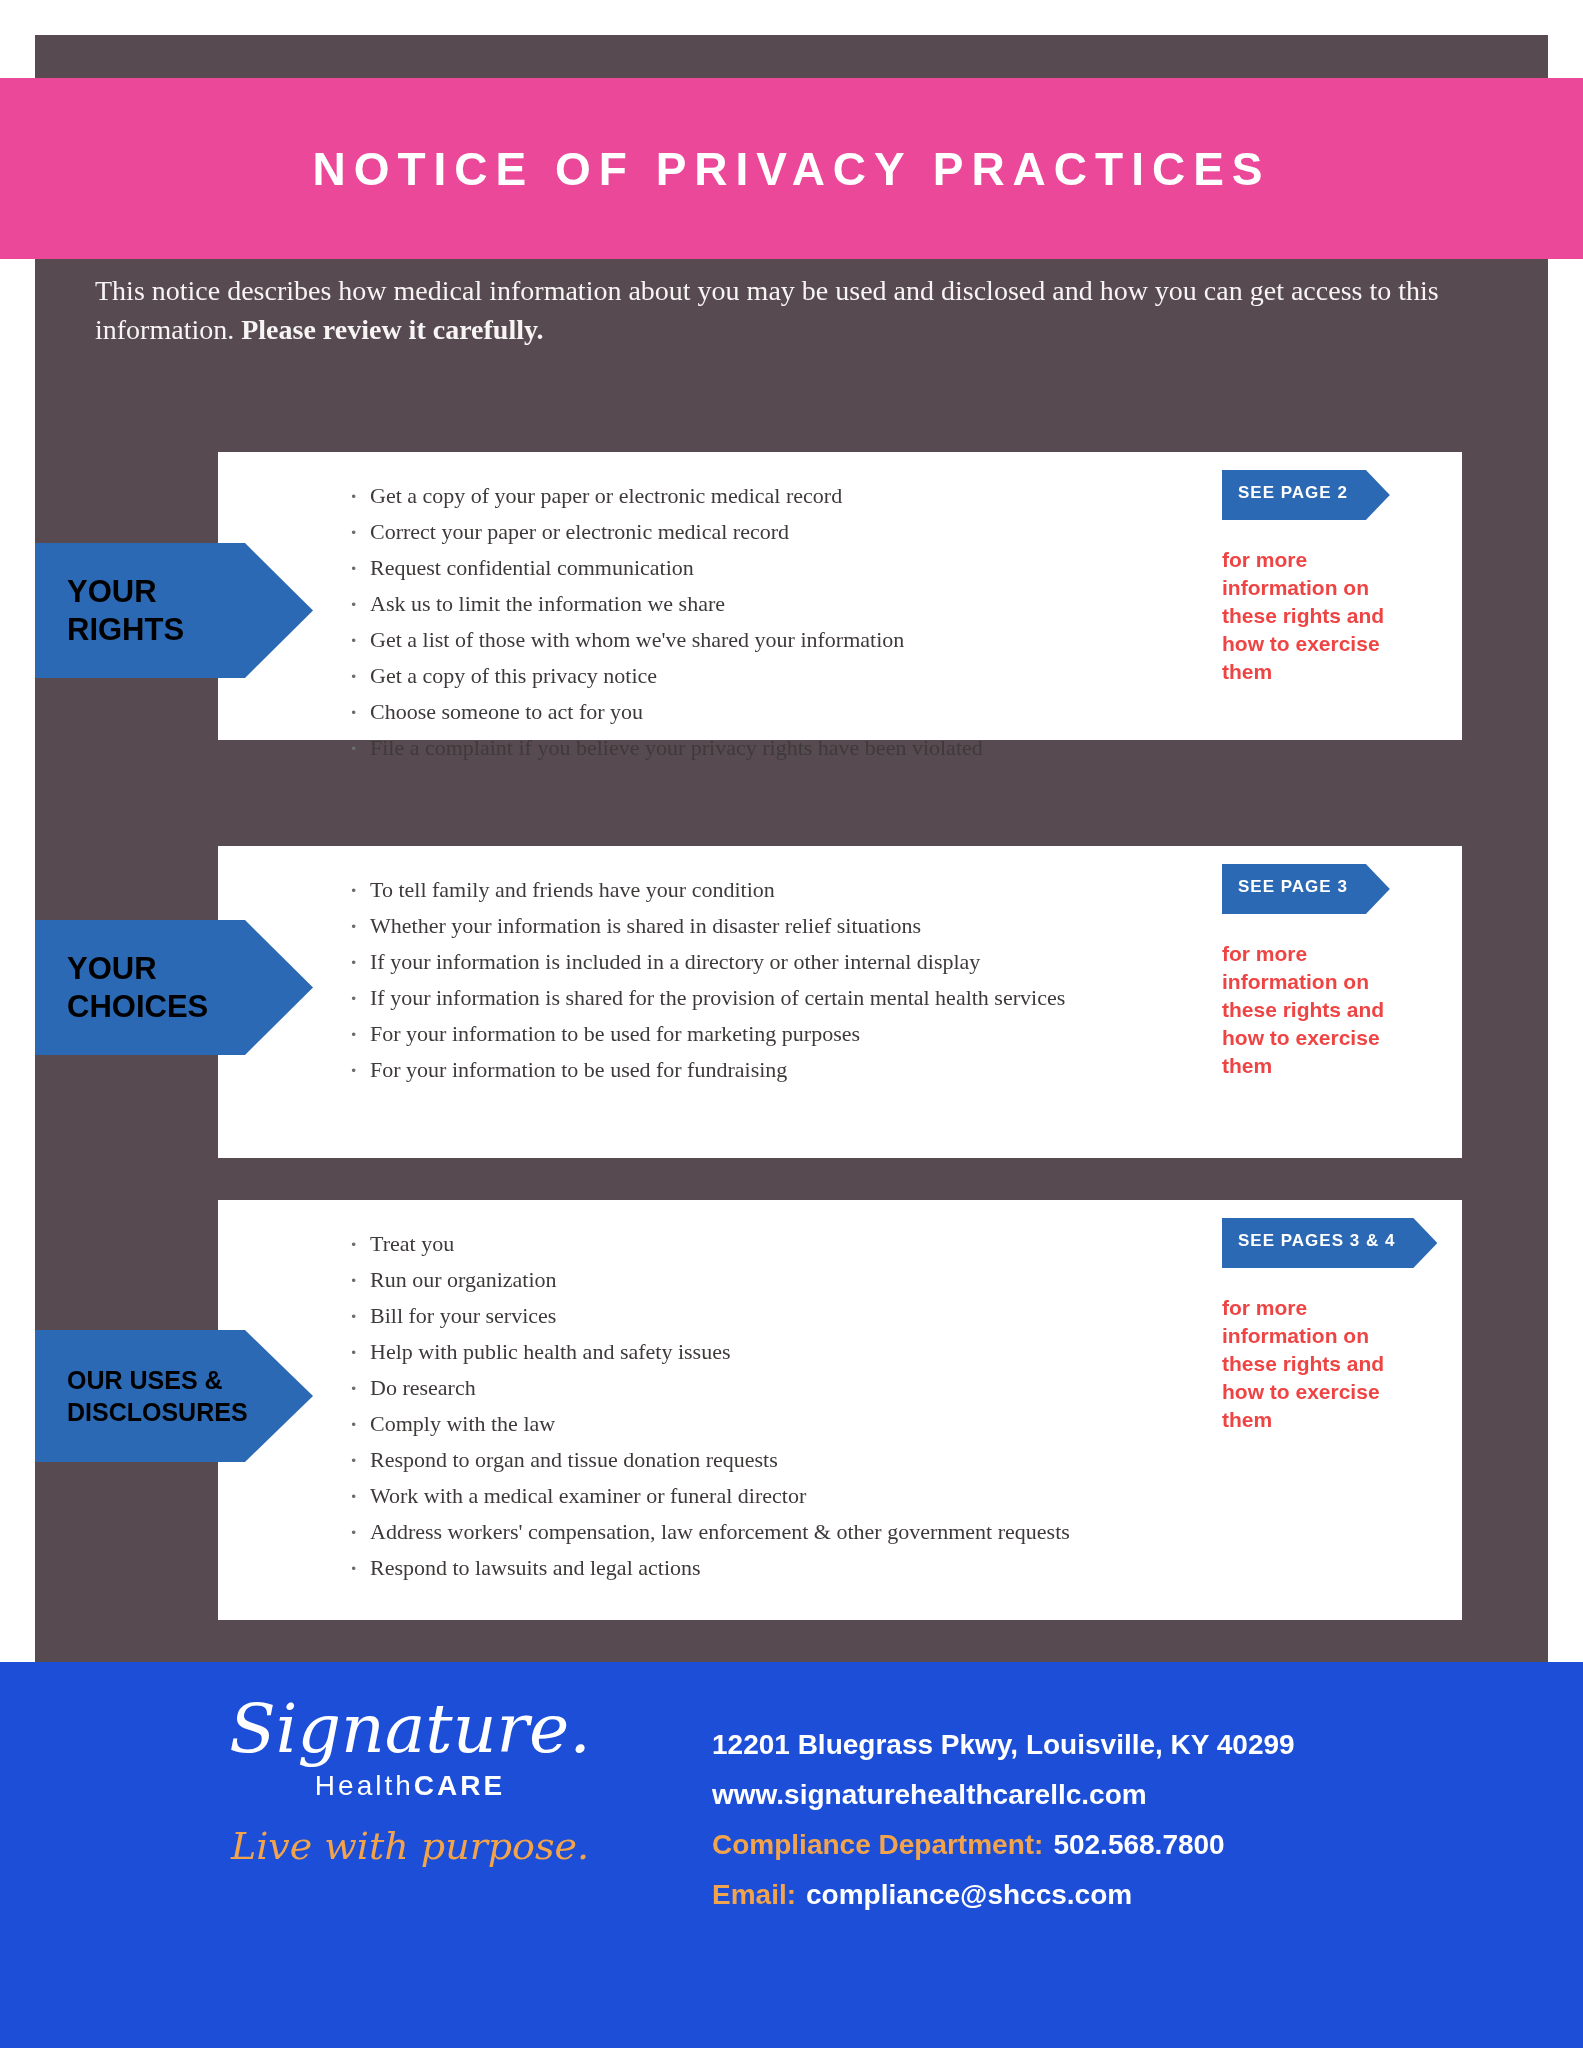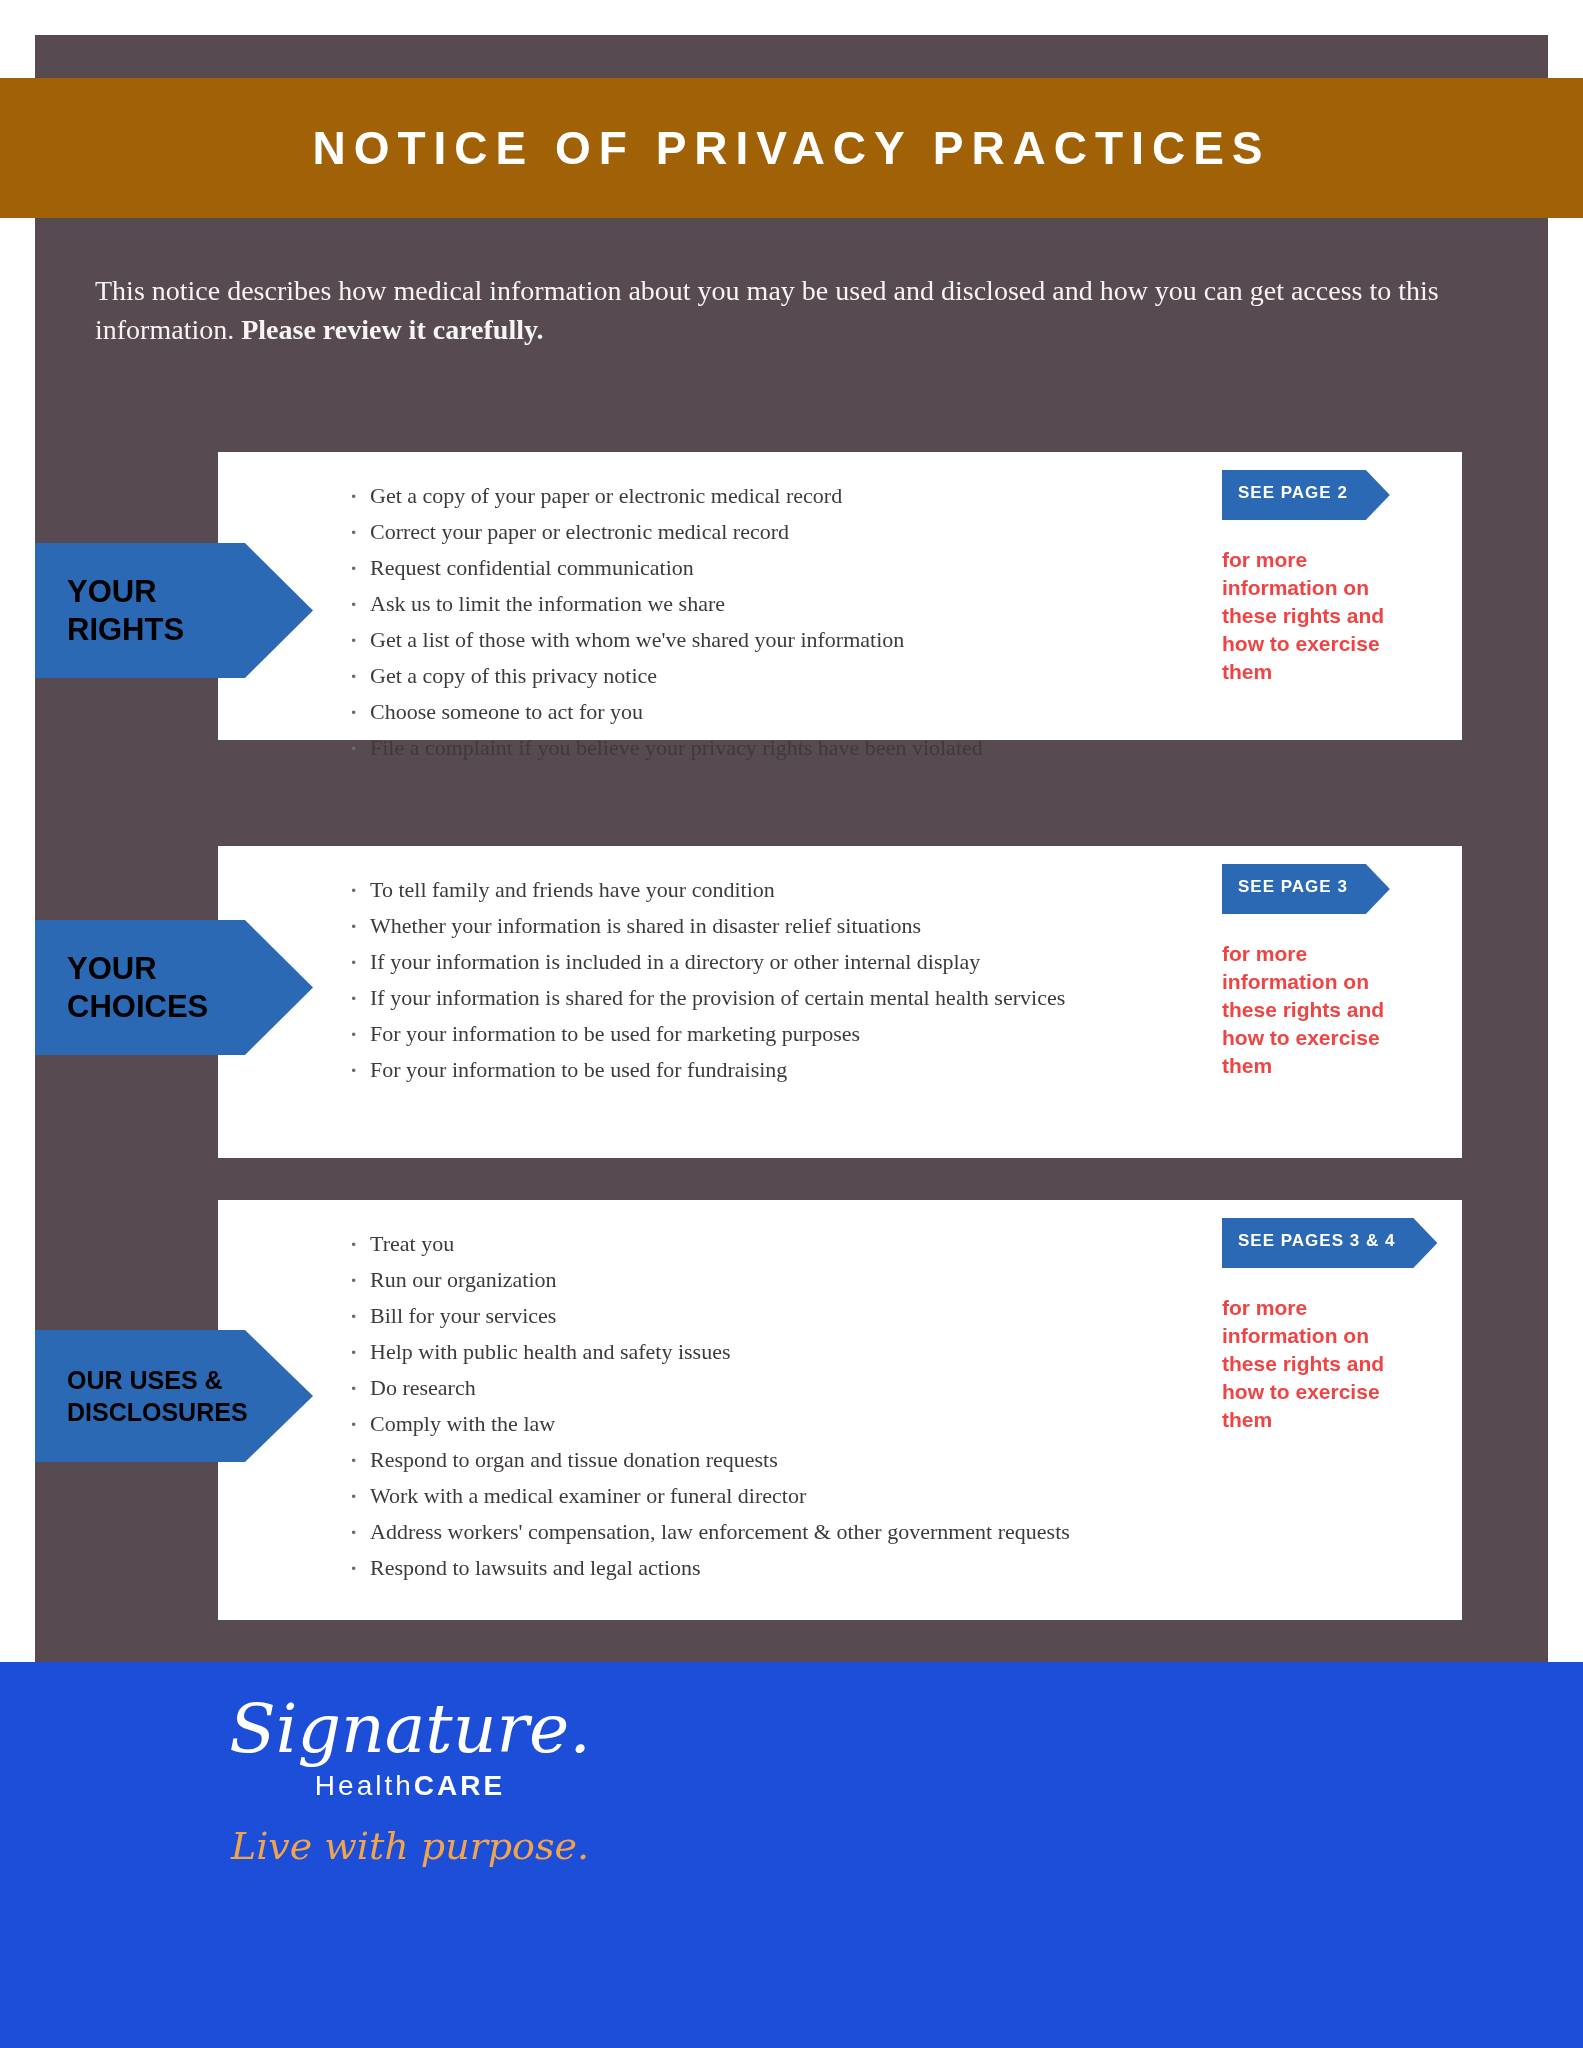--- a/index.html
+++ b/index.html
@@ -6,22 +6,22 @@
   body{
     width:1583px;height:2048px;position:relative;background:#ffffff;
     font-family:"Liberation Sans",sans-serif;overflow:hidden;
   }
   .dark-bg{
     position:absolute;left:35px;right:35px;top:35px;bottom:0;
     background:#574a50;
   }
   
   .header-band{
-    position:absolute;left:0;right:0;top:78px;height:140px;
-    background:#a16207;display:flex;align-items:center;justify-content:center;
+    position:absolute;left:0;right:0;top:78px;height:181px;
+    background:#ec4899;display:flex;align-items:center;justify-content:center;
   }
   .page-title{
     color:#ffffff;font-size:46px;font-weight:700;letter-spacing:8px;
     font-family:"Liberation Sans",sans-serif;margin:0;
   }
   
   .intro{
     position:absolute;left:95px;top:243px;width:1380px;
     font-family:"Liberation Serif",serif;font-size:28px;line-height:39px;
     color:#f7f4f4;
@@ -163,13 +163,19 @@
 <div class="pennant pennant-uses">
   <div class="pennant-label">OUR USES &amp; DISCLOSURES</div>
 </div>
 
 <footer class="footer">
   <div class="logo-block">
     <div class="logo-script">Signature.</div>
     <div class="logo-sub"><span>Health</span><span class="care">CARE</span></div>
     <div class="logo-tagline">Live with purpose.</div>
   </div>
+  <div class="contact-block">
+    <div class="contact-line">12201 Bluegrass Pkwy, Louisville, KY 40299</div>
+    <div class="contact-line">www.signaturehealthcarellc.com</div>
+    <div class="contact-line"><span class="label-orange">Compliance Department:</span><span>502.568.7800</span></div>
+    <div class="contact-line"><span class="label-orange">Email:</span><span>compliance@shccs.com</span></div>
+  </div>
 </footer>
 
 </body></html>

